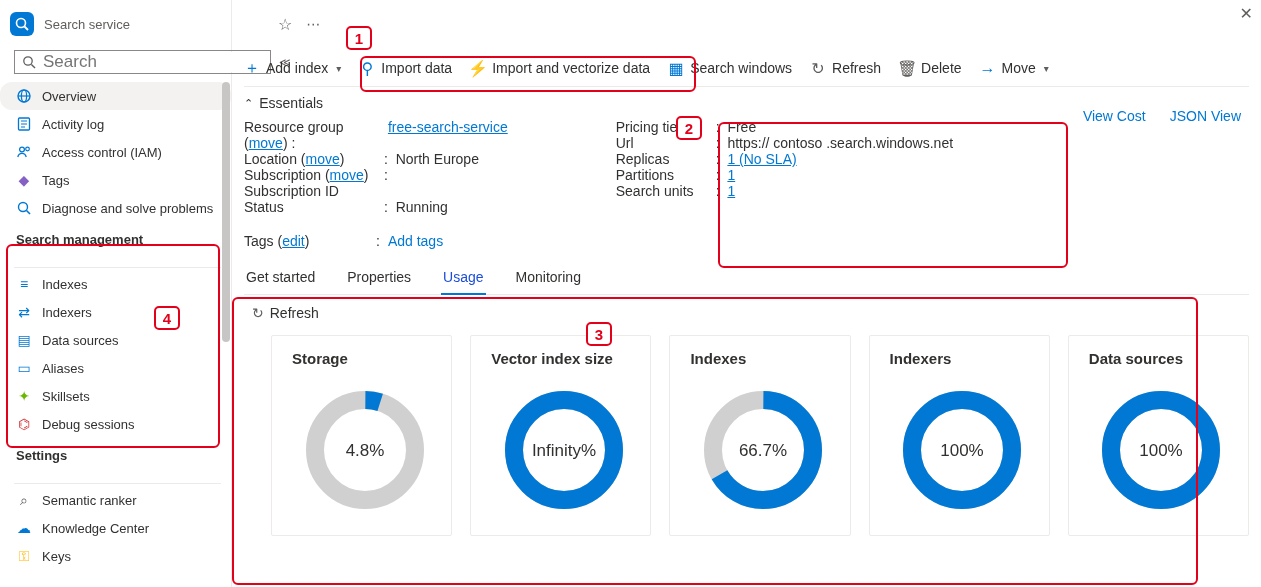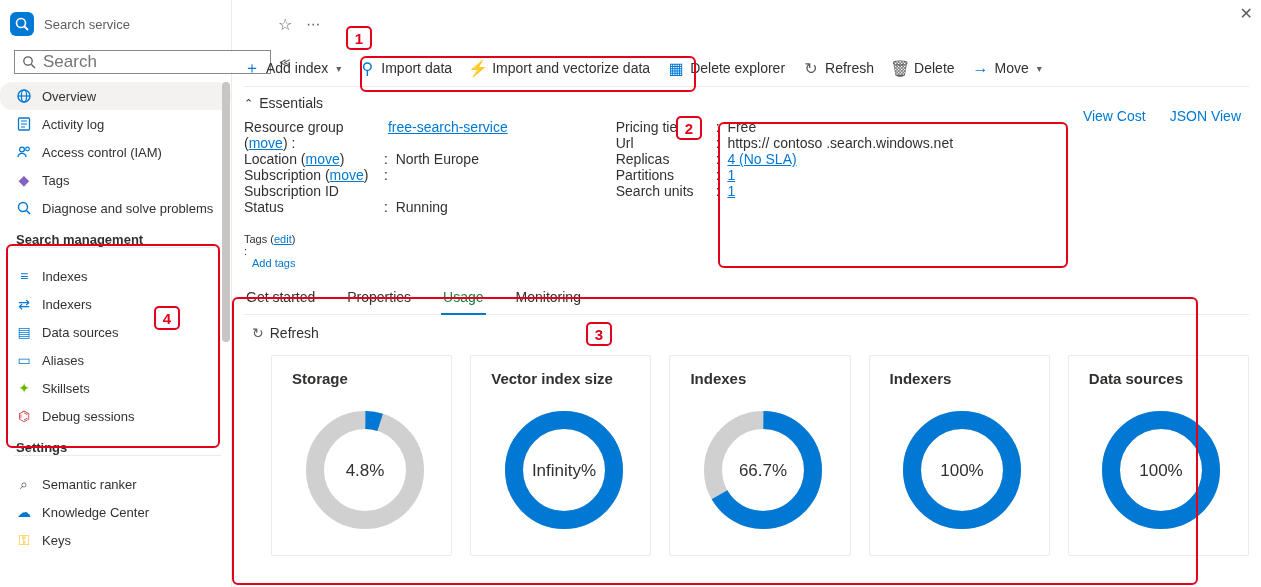--- a/index.html
+++ b/index.html
@@ -11,21 +11,21 @@
   .sidebar-head-title { font-size: 13px; color:#605e5c; }
   .search-row { display:flex; align-items:center; gap:8px; padding: 0 10px 8px 14px; }
   .search-box { flex:1; border:1px solid #8a8886; height:24px; display:flex; align-items:center; padding:0 6px; gap:6px; }
   .search-box input { border:none; outline:none; flex:1; font-size:17px; }
   .collapse-caret { color:#605e5c; font-size:11px; }
   .nav-scroll { flex:1; overflow:auto; position:relative; }
   .nav-item { display:flex; align-items:center; gap:10px; padding: 6px 10px 6px 16px; font-size:13px; color:#323130; cursor:pointer;border-radius:12px; }
   .nav-item.selected { background:#f3f2f1; }
   .nav-item .glyph { width:16px; height:16px; display:flex; align-items:center; justify-content:center; font-size:14px; color:#0078d4; }
   .nav-section-title { padding: 10px 10px 4px 16px; font-weight:600; font-size:13px; color:#323130; }
-  .nav-section-title.with-underline { border-bottom:1px solid #edebe9; margin:0 10px 14px 14px; padding-left:2px; padding-bottom:0;}
+  .nav-section-title.with-underline { border-bottom:1px solid #edebe9; margin:0 10px 2px 14px; padding-left:2px; padding-bottom:20px;}
   .scrollbar-track { position:absolute; right:1px; top:0; bottom:0; width:8px; }
   .scrollbar-thumb { position:absolute; right:0; top:0; width:8px; height:260px; background:#c8c6c4; border-radius:4px; }
   
   .main { flex:1; min-width:0; display:flex; flex-direction:column; padding: 10px 12px 0 12px; position:relative; }
   .title-row { display:flex; align-items:center; gap:14px; height:28px; }
   .title-star { font-size:16px; color:#605e5c; }
   .title-more { font-size:14px; color:#605e5c; }
   .win-close { position:absolute; top:4px; right:8px; font-size:16px; color:#605e5c; cursor:pointer; }
   .cmdbar { display:flex; align-items:center; gap:18px; padding: 22px 0 10px 0; border-bottom:1px solid #edebe9; font-size:14px; color:#323130; }
   .cmd { display:flex; align-items:center; gap:6px; cursor:pointer; }
@@ -35,26 +35,26 @@
   .essentials-row { padding:8px 0; display:flex; align-items:center; gap:6px; font-size:14px; }
   .right-links { position:absolute; right:20px; top:108px; display:flex; gap:24px; font-size:14px; }
   .right-links a { color:#0078d4; text-decoration:none; }
   .grid { display:flex; gap:48px; padding: 0 0 12px 0; }
   .kv-col { display:flex; flex-direction:column; gap:0; font-size:14px; }
   .kv { display:flex; }
   .kv .k { width:140px; color:#323130; }
   .kv .v { color:#323130; }
   .kv .v.link, a.link { color:#0078d4; text-decoration:underline;margin-top:22px; }
   .kv .k .plink { color:#0078d4; text-decoration:underline; }
-  .tags-row { padding:6px 0 14px 0; font-size:11px; display:flex;flex-direction:column; }
+  .tags-row { padding:6px 0 14px 0; font-size:14px; display:flex; }
   .tags-row .k { width:132px; }
   .tags-row .add { color:#0078d4; cursor:pointer; margin-left:8px;}
   .tabs { display:flex; gap:28px; border-bottom:1px solid #edebe9; font-size:14px; }
   .tab { padding:6px 2px 8px 2px; cursor:pointer; }
-  .tab.active { color:#15803d; border-bottom:2px solid #0078d4; margin-bottom:-1px; }
+  .tab.active { color:#1d4ed8; border-bottom:2px solid #0078d4; margin-bottom:-1px; }
   .refresh-row { padding:10px 0 14px 8px; font-size:14px; display:flex; align-items:center; gap:6px; }
   .cards { display:flex; gap:18px;padding-left:27px; }
   .card { flex:1; border:1px solid #edebe9; border-radius:2px; padding:14px 14px 10px 20px; min-width:0; }
   .card h4 { font-size:15px; font-weight:600; margin-bottom:8px; }
   .donut-wrap { display:flex; align-items:center; justify-content:center; height:150px; }
   .donut { width:140px; height:140px; }
   .donut-label { font-size:17px; fill:#323130; }
   
   .ann { position:absolute; border:2.5px solid #e3001b; border-radius:6px; pointer-events:none; }
   .ann-num { position:absolute; width:26px; height:24px; border:2.5px solid #e3001b; border-radius:5px; color:#e3001b; font-weight:700; font-size:15px; display:flex; align-items:center; justify-content:center; background:#fff; pointer-events:none;}
@@ -194,21 +194,21 @@
     <div class="cmd">
         <span class="cglyph">⚲</span>
         <span>Import data</span>
       </div>
     <div class="cmd">
         <span class="cglyph">⚡</span>
         <span>Import and vectorize data</span>
       </div>
     <div class="cmd">
         <span class="cglyph">▦</span>
-        <span>Delete explorer</span>
+        <span>Search windows</span>
       </div>
     <div class="cmd gray">
         <span class="cglyph">↻</span>
         <span>Refresh</span>
       </div>
     <div class="cmd gray">
         <span class="cglyph">🗑</span>
         <span>Delete</span>
       </div>
     <div class="cmd">
@@ -255,21 +255,21 @@
       <div class="kv">
           <span class="k" style="width:100px">Pricing tier</span>
           <span class="v">:&nbsp;&nbsp;<span>Free</span></span>
         </div>
       <div class="kv">
           <span class="k" style="width:100px">Url</span>
           <span class="v">:&nbsp;&nbsp;<span>https:// contoso .search.windows.net</span></span>
         </div>
       <div class="kv">
           <span class="k" style="width:100px">Replicas</span>
-          <span class="v">:&nbsp;&nbsp;<a class="link" href="#">4 (No SLA)</a></span>
+          <span class="v">:&nbsp;&nbsp;<a class="link" href="#">1 (No SLA)</a></span>
         </div>
       <div class="kv">
           <span class="k" style="width:100px">Partitions</span>
           <span class="v">:&nbsp;&nbsp;<a class="link" href="#">1</a></span>
         </div>
       <div class="kv">
           <span class="k" style="width:100px">Search units</span>
           <span class="v">:&nbsp;&nbsp;<a class="link" href="#">1</a></span>
         </div>
     </div>

